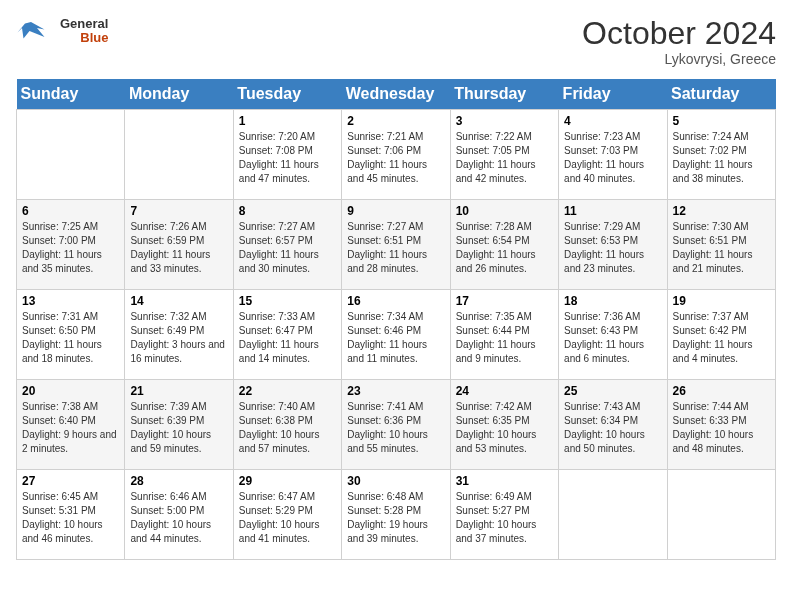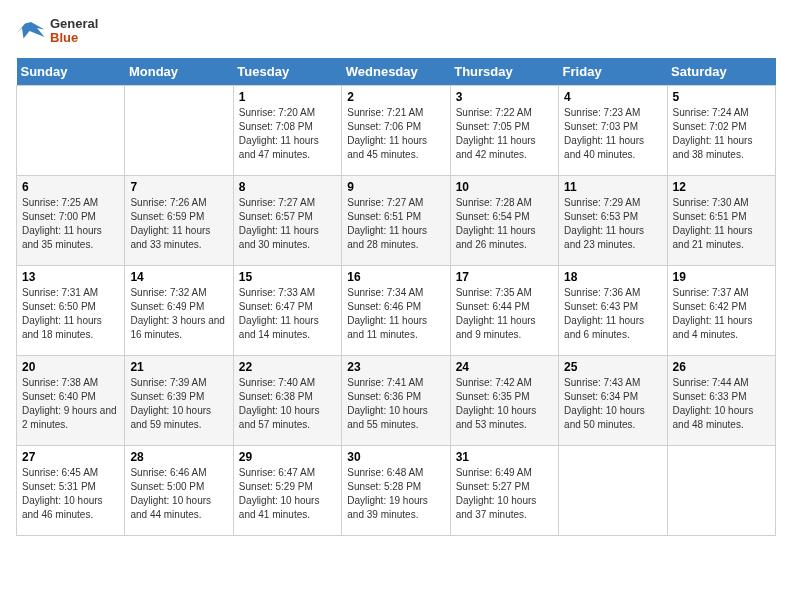--- a/index.html
+++ b/index.html
@@ -12,21 +12,22 @@
     }
     .header {
       display: flex;
       justify-content: space-between;
       align-items: flex-start;
       margin-bottom: 12px;
     }
     .logo {
       display: flex;
       align-items: center;
-      gap: 4px;
+      gap: 14px;
+      text-align: right;
     }
     .logo-text {
       display: flex;
       flex-direction: column;
       font-size: 13px;
       font-weight: bold;
       line-height: 1.1;
     }
     .logo-text span:first-child { color: #333; }
     .logo-text span:last-child { color: #c2410c; }
@@ -50,21 +51,21 @@
     .calendar {
       width: 100%;
       border-collapse: collapse;
       font-size: 11px;
     }
     .calendar th {
       background: #3a7fc1;
       color: #fff;
       padding: 6px 4px;
       text-align: left;
-      font-size: 13px;
+      font-size: 16px;
       font-weight: bold;
     }
     .calendar td {
       border: 1px solid #d0d0d0;
       vertical-align: top;
       padding: 4px 5px;
       height: 90px;
       width: 108px;
     }
     .calendar tr:nth-child(even) td {
@@ -94,20 +95,24 @@
 <div class="header">
   <div class="logo">
     <svg class="logo-bird" viewBox="0 0 40 40">
       <polygon points="20,8 38,18 28,16 38,28 18,20 10,30 8,16 2,22 12,10 20,8" fill="#3a7fc1"></polygon>
     </svg>
     <div class="logo-text">
       <span>General</span>
       <span>Blue</span>
     </div>
   </div>
+  <div class="title-area">
+    <div class="month-title">October 2024</div>
+    <div class="location-subtitle">Lykovrysi, Greece</div>
+  </div>
 </div>
 
 <table class="calendar">
   <thead>
     <tr>
     <th>Sunday</th>
         <th>Monday</th>
         <th>Tuesday</th>
         <th>Wednesday</th>
         <th>Thursday</th>

